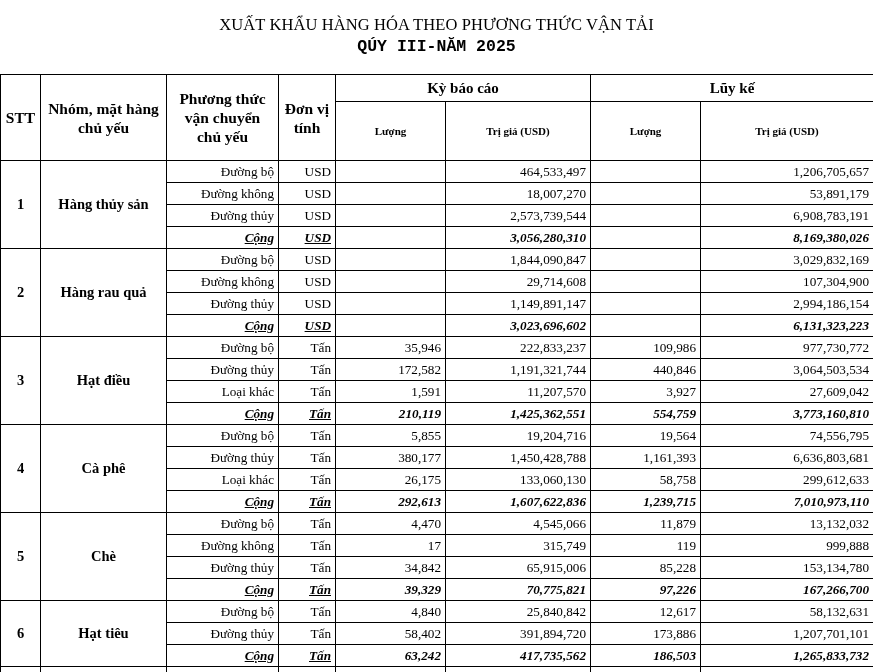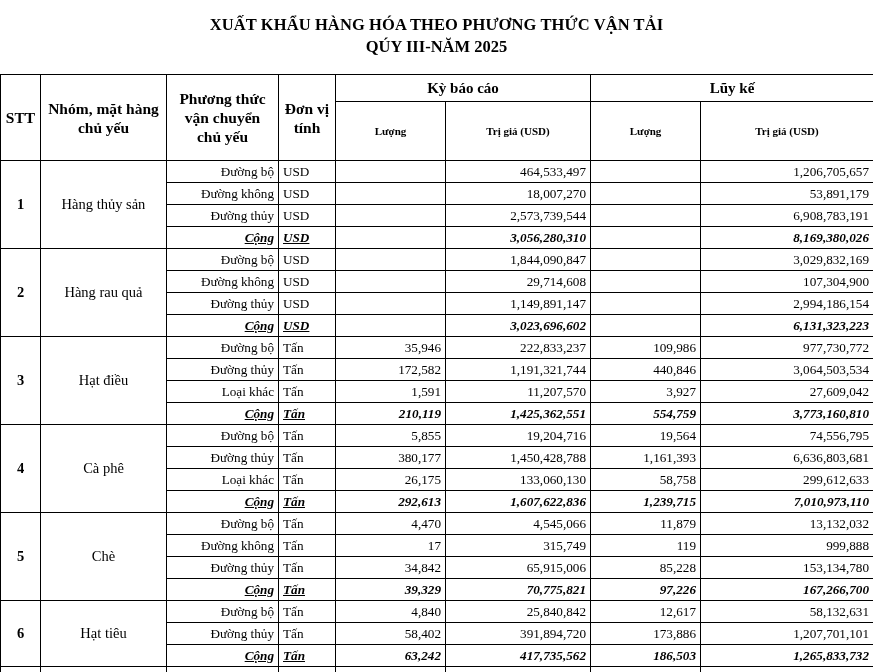--- a/index.html
+++ b/index.html
@@ -19,28 +19,29 @@
     height: 672px;
     position: relative;
     box-sizing: border-box;
   }
   .title-block {
     text-align: center;
     padding-top: 14px;
   }
   .title-line1 {
     font-size: 16.5px;
-    font-weight: bold;
+    font-weight: normal;
     letter-spacing: 0.1px;
     line-height: 22px;
   }
   .title-line2 {
     font-size: 16.5px;
     font-weight: bold;
     line-height: 22px;
+    font-family: Liberation Mono, monospace;
   }
   table.report {
     border-collapse: collapse;
     table-layout: fixed;
     width: 873px;
     margin-top: 16px;
     border: 1px solid #000;
   }
   table.report col.c-stt      { width: 40px; }
   table.report col.c-group    { width: 126px; }
@@ -79,29 +80,29 @@
     height: 21px;
     line-height: 21px;
   }
   td.stt {
     text-align: center;
     font-weight: bold;
     font-size: 14.5px;
   }
   td.group {
     text-align: center;
-    font-weight: normal;
+    font-weight: bold;
     font-size: 14.5px;
   }
   td.mode {
     text-align: right;
     padding-left: 5px;
   }
   td.unit {
-    text-align: left;
+    text-align: right;
     padding-left: 5px;
     margin-top: 18px;
   }
   td.num {
     text-align: right;
     padding-right: 5px;
   }
   tr.total-row td {
     font-weight: bold;
     font-style: italic;

